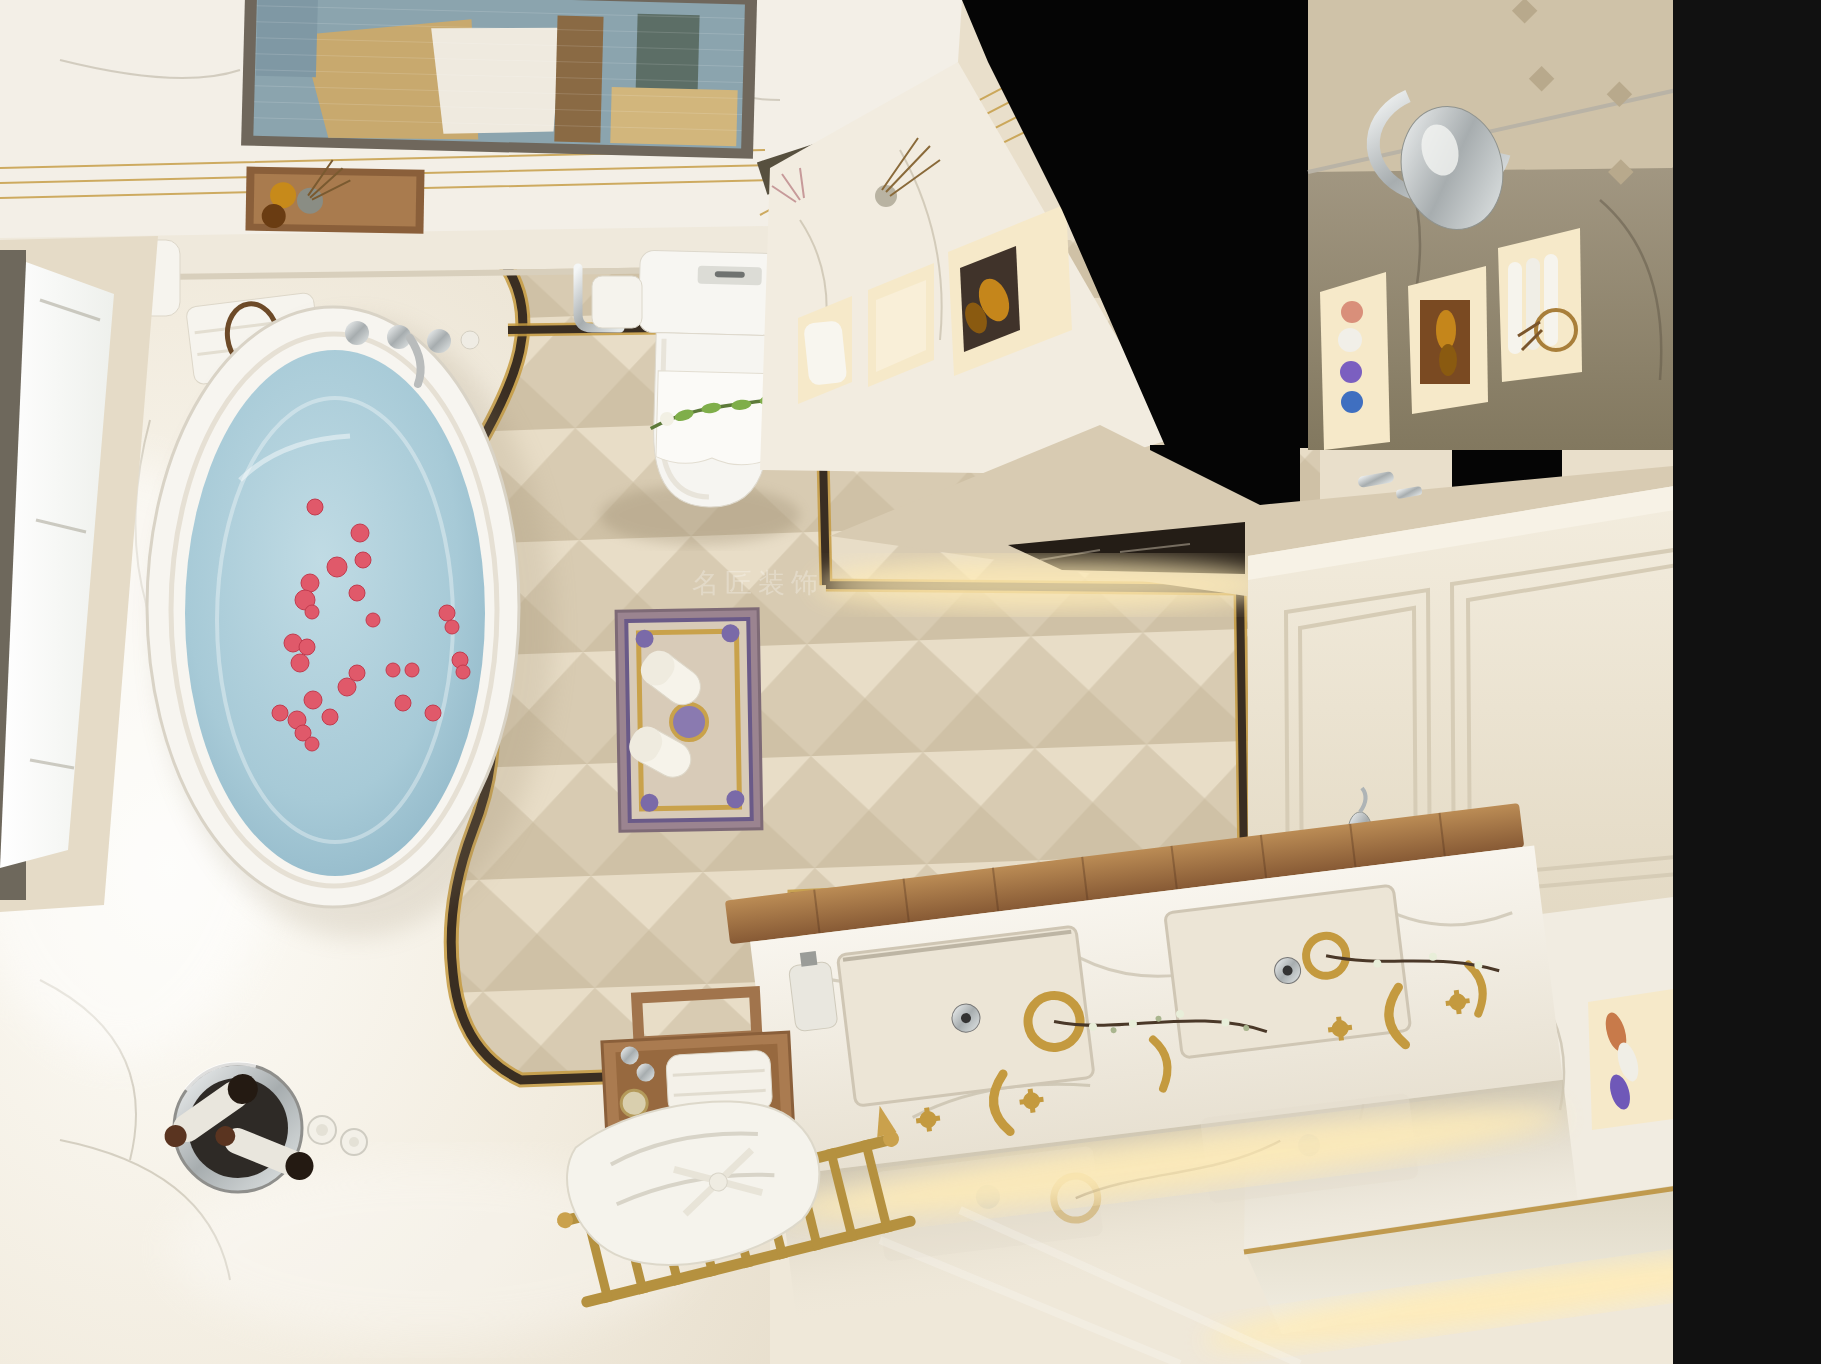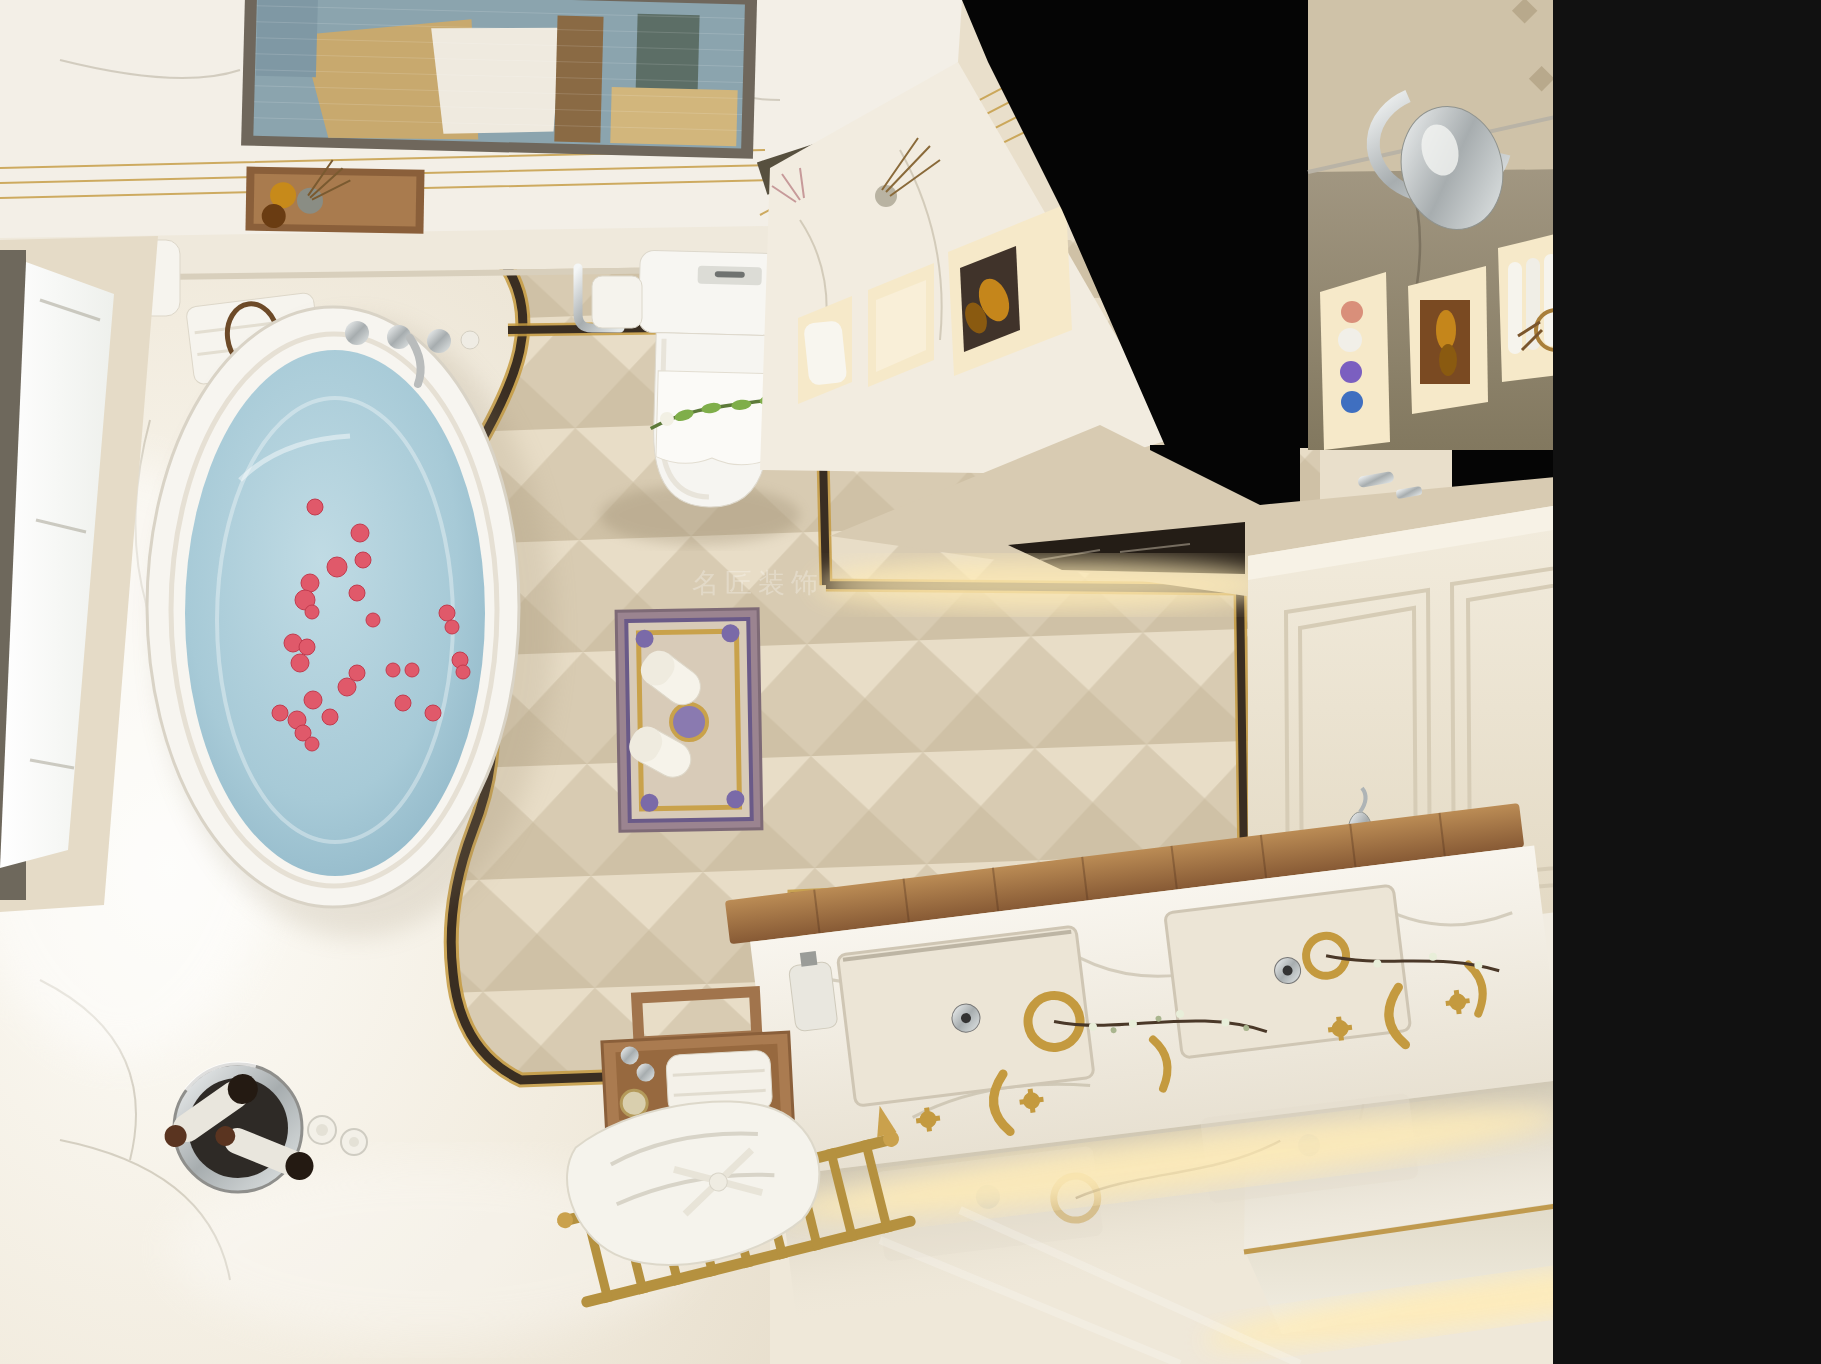--- a/index.html
+++ b/index.html
@@ -1,18 +1,18 @@
 <!DOCTYPE html>
 <html style="--ceiling_white: #f3efe7; --wall_cream: #e9dfcb; --tile_base: #ddd1b9; --tile_light: #e8ddc7; --tile_mid: #d8cbb2; --tile_dark: #cfc1a6; --inlay_dark: #3a2e22; --gold: #c49a3f; --brass: #b5913f; --walnut: #9a6c44; --water_blue: #a9cbd8; --petal_red: #e0596a; --marble_floor: #f6f3ec; --gray_marble: #a59b89; --niche_glow: #f6e9c9; --led_glow: #ffecb8; --chrome: #cdd0d0; --door_cream: #efe8d9; --black_void: #050505; --art_blue: #8ba4ae; --art_tan: #c8a96e;"><head>
 <meta charset="utf-8">
 <title>Luxury bathroom top-down render</title>
 <style>
   html,body{margin:0;padding:0;background:#111;}
   body{font-family:"DejaVu Sans","Liberation Sans",sans-serif;}
-  .scene{position:relative;width:1553px;height:1364px;overflow:hidden;background:var(--wall_cream,#e9dfcb);text-decoration:underline;}
+  .scene{position:relative;width:1673px;height:1364px;overflow:hidden;background:var(--wall_cream,#e9dfcb);text-decoration:underline;}
   svg{display:block}
   
   .tileL{fill:var(--tile_light)} .tileM{fill:var(--tile_mid)} .tileD{fill:var(--tile_dark)} .tileB{fill:var(--tile_base)}
   .water{fill:url(#waterG)}
   .petal{fill:var(--petal_red);stroke:#c23b4e;stroke-width:1}
   .gold{stroke:var(--gold);fill:none}
   .goldf{fill:var(--gold)}
   .brassf{fill:var(--brass)}
   .wood{fill:url(#woodG)}
   .inlay{stroke:var(--inlay_dark);fill:none}

